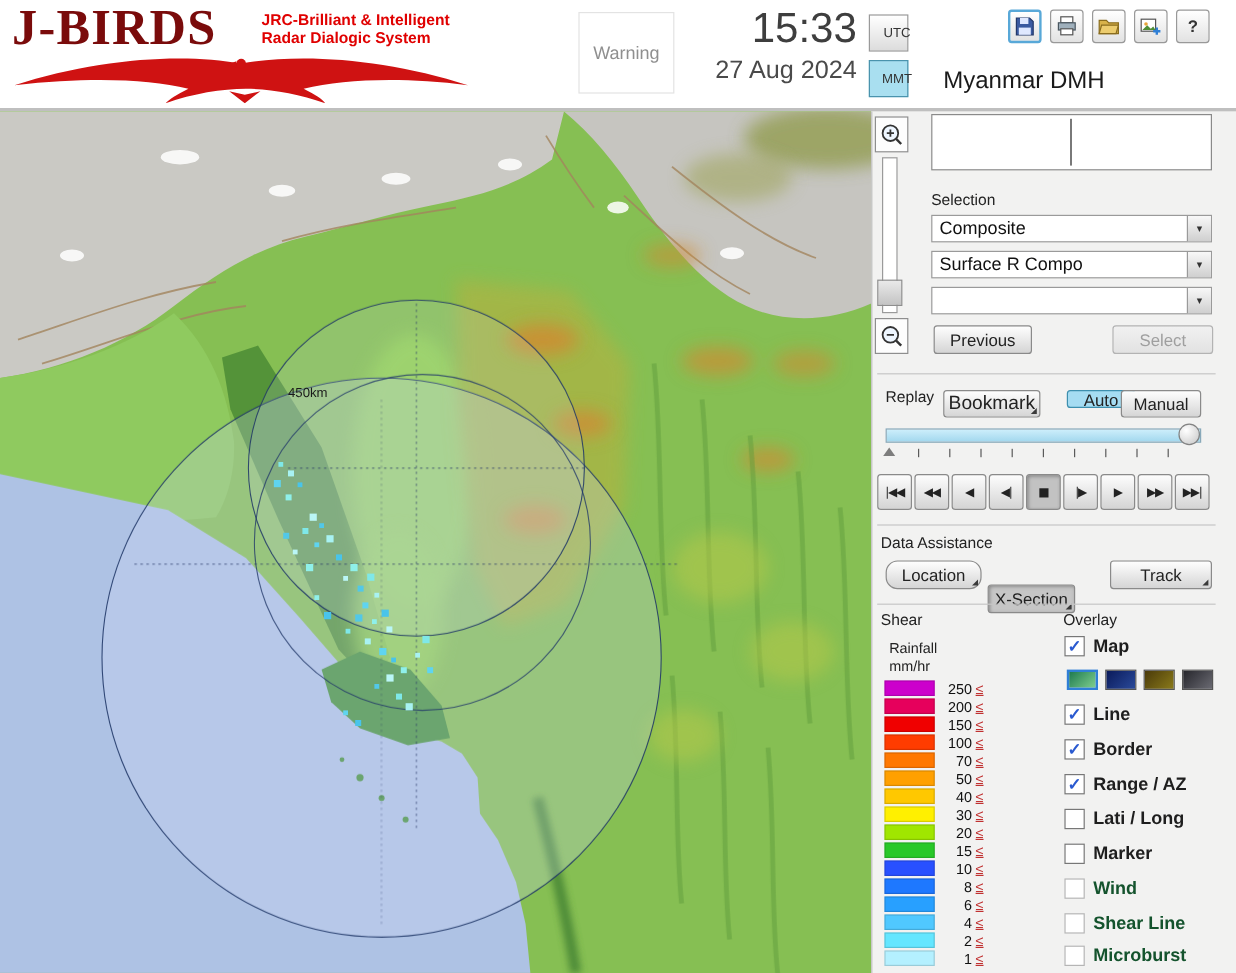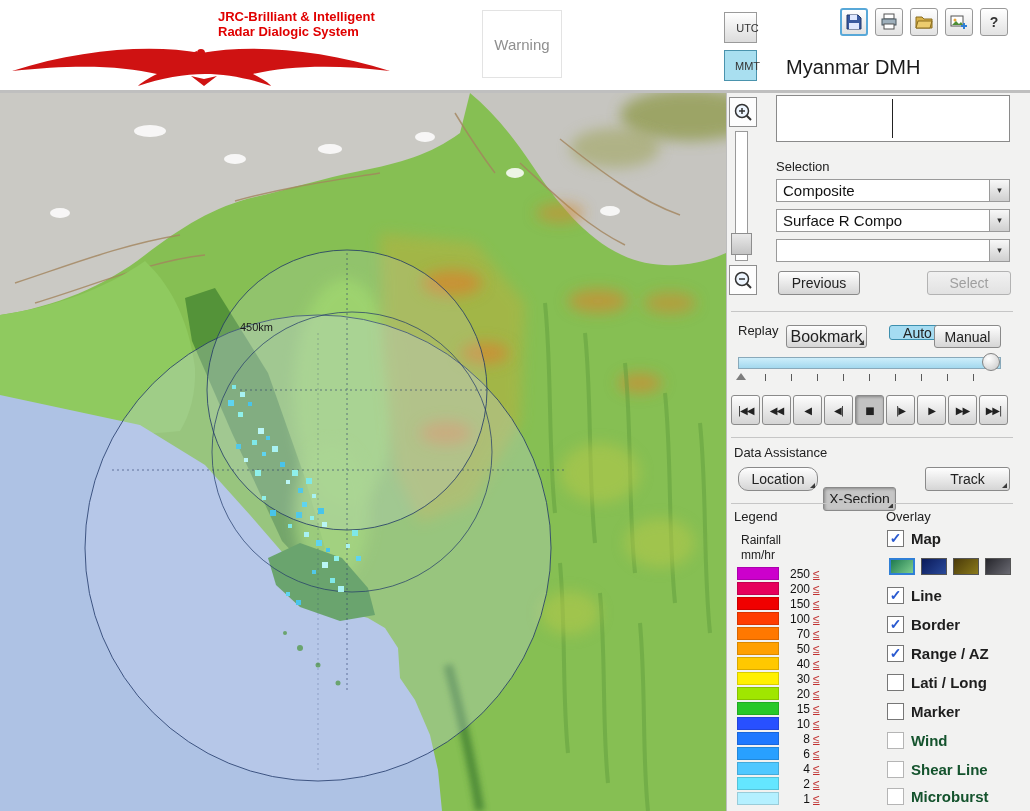--- a/index.html
+++ b/index.html
@@ -72,35 +72,40 @@
   #map-styles { position:absolute; left:162px; top:465px; display:flex; gap:6px; }
   .mswatch { width:26px; height:17px; border:1px solid #555; cursor:pointer; }
   .mswatch.sel { border:2px solid #2f7fd6; }
 </style>
 </head>
 <body>
 
 <div id="app">
 
   <div id="header">
+    <div class="logo-title">J-BIRDS</div>
     <div class="logo-tag">
       <div>JRC-Brilliant &amp; Intelligent</div>
       <div>Radar  Dialogic  System</div>
     </div>
     <svg class="eagle" width="390" height="40" viewBox="0 0 390 40">
       <path d="M195,7 C245,-2 315,3 384,25 C328,18 281,20 247,28 C257,33 263,37 265,40 C242,32 219,28 199,28 C179,28 155,32 132,40 C135,37 141,33 151,28 C117,20 70,18 6,25 C75,3 145,-2 195,7 Z" fill="#cf1212"></path>
       <circle cx="195" cy="7" r="4" fill="#cf1212"></circle>
       <path d="M191,5 L183,8 L191,10 Z" fill="#cf1212"></path>
       <path d="M185,30 L198,40 L211,30 L198,33 Z" fill="#cf1212"></path>
     </svg>
 
     <div class="warning-box">
       <span>Warning</span>
     </div>
 
+    <div class="clock">
+      <div class="clock-time">15:33</div>
+      <div class="clock-date">27 Aug 2024</div>
+    </div>
 
     <div class="tzcol">
       <div class="tzbtn">UTC</div>
       <div class="tzbtn sel">MMT</div>
     </div>
 
     <div class="iconbtn hl" style="left:840px">
       <svg width="18" height="18" viewBox="0 0 18 18">
         <path d="M2,2 h11 l3,3 v11 h-14 Z" fill="#3a5aa0" stroke="#23386a"></path>
         <rect x="5" y="2" width="7" height="5" fill="#dfe8ff"></rect>
@@ -364,21 +369,21 @@
 
     <div class="plabel" style="left:7px; top:352px">Data Assistance</div>
     <div id="da-buttons">
         <div class="btn corner" style="left: 11px; top: 374px; width: 80px; height: 24px; border-radius: 10px;">Location</div>
         <div class="btn corner pressed" style="left: 96px; top: 394px; width: 73px; height: 24px;">X-Section</div>
         <div class="btn corner" style="left: 198px; top: 374px; width: 85px; height: 24px;">Track</div>
       </div>
 
     <div class="sep" style="top:410px"></div>
 
-    <div class="plabel" style="left:7px; top:416px">Legend</div>
+    <div class="plabel" style="left:7px; top:416px">Shear</div>
     <div class="plabel" style="left:159px; top:416px">Overlay</div>
     <div class="plabel" style="left:14px; top:440px; font-size:12px">Rainfall</div>
     <div class="plabel" style="left:14px; top:455px; font-size:12px">mm/hr</div>
     <div id="legend-rows">
         <div class="lrow">
           <span class="lswatch" style="background: rgb(204, 0, 204);"></span>
           <span class="lnum">250</span>
           <span class="lop">≤</span>
         </div>
         <div class="lrow">

